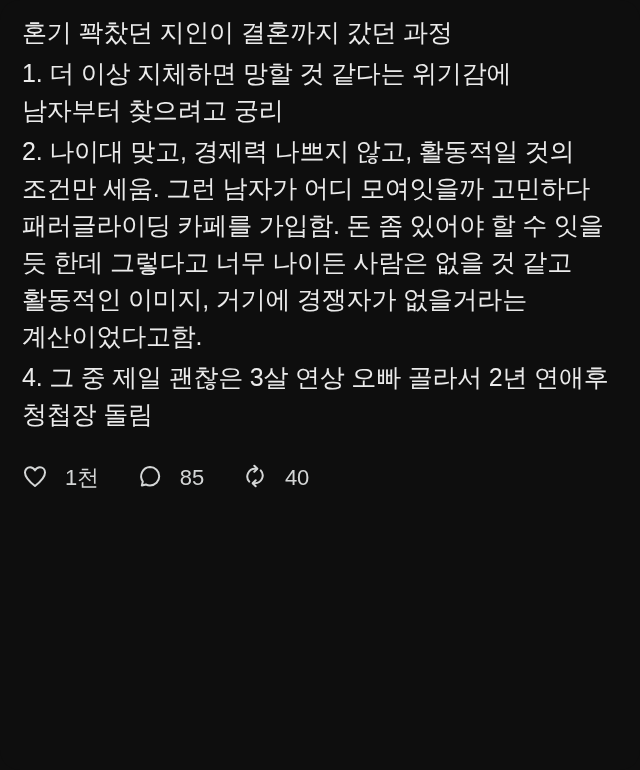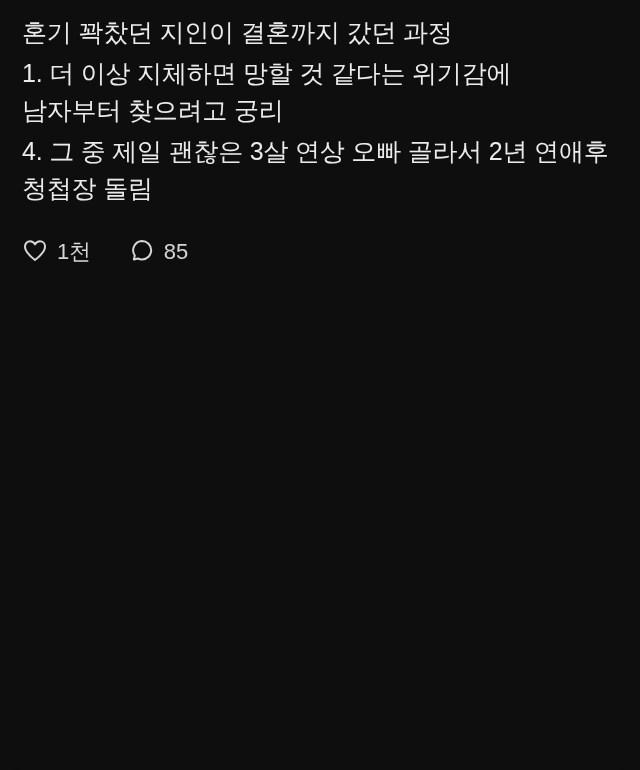--- a/index.html
+++ b/index.html
@@ -35,21 +35,21 @@
   .action-bar {
     display: flex;
     align-items: center;
     gap: 33px;
     margin-top: 27px;
     margin-left: -3px;
   }
   .action-item {
     display: flex;
     align-items: center;
-    gap: 8px;
+    gap: 16px;
     color: #d4d6d6;
     background: none;
     border: none;
     cursor: pointer;
     padding: 2px;
   }
   .action-item svg {
     width: 28px;
     height: 28px;
     stroke: #d4d6d6;
@@ -68,20 +68,26 @@
 </head>
 <body>
 
 <div class="post">
 
   <div class="post-title">혼기 꽉찼던 지인이 결혼까지 갔던 과정</div>
 
   <div class="post-body">
     <p class="post-paragraph">1. 더 이상 지체하면 망할 것 같다는 위기감에
 남자부터 찾으려고 궁리</p>
+    <p class="post-paragraph">2. 나이대 맞고, 경제력 나쁘지 않고, 활동적일 것의
+조건만 세움. 그런 남자가 어디 모여잇을까 고민하다
+패러글라이딩 카페를 가입함. 돈 좀 있어야 할 수 잇을
+듯 한데 그렇다고 너무 나이든 사람은 없을 것 같고
+활동적인 이미지, 거기에 경쟁자가 없을거라는
+계산이었다고함.</p>
     <p class="post-paragraph">4. 그 중 제일 괜찮은 3살 연상 오빠 골라서 2년 연애후
 청첩장 돌림</p>
   </div>
 
   <div class="action-bar">
 
     <button class="action-item">
       <span>
         <svg viewBox="0 0 24 24" width="28" height="28" aria-hidden="true">
           <path d="M12 20.6 C 8.9 18.2 3.4 13.5 3.4 9.05 C 3.4 6.4 5.4 4.45 7.8 4.45 C 9.55 4.45 11.1 5.5 12 7.15 C 12.9 5.5 14.45 4.45 16.2 4.45 C 18.6 4.45 20.6 6.4 20.6 9.05 C 20.6 13.5 15.1 18.2 12 20.6 Z"></path>
@@ -92,16 +98,27 @@
 
     <button class="action-item">
       <span>
         <svg viewBox="0 0 24 24" width="28" height="28" aria-hidden="true">
           <path d="M12 4.3 a 7.9 7.9 0 0 1 7.9 7.9 a 7.9 7.9 0 0 1 -7.9 7.9 c -1.25 0 -2.45 -0.29 -3.5 -0.82 L 5 20.2 l 0.85 -3.5 A 7.9 7.9 0 0 1 12 4.3 Z"></path>
         </svg>
       </span>
       <span class="action-count">85</span>
     </button>
 
+    <button class="action-item">
+      <span>
+        <svg viewBox="0 0 24 24" width="28" height="28" aria-hidden="true">
+          <path d="M7.1 16.8 A 6.6 6.6 0 0 1 12 5.8 h 1.6"></path>
+          <path d="M11.4 3.2 l 2.6 2.6 -2.6 2.6"></path>
+          <path d="M16.9 7.2 A 6.6 6.6 0 0 1 12 18.2 h -1.6"></path>
+          <path d="M12.6 15.6 l -2.6 2.6 2.6 2.6"></path>
+        </svg>
+      </span>
+      <span class="action-count">40</span>
+    </button>
 
 
   </div>
 </div>
 
 </body></html>

